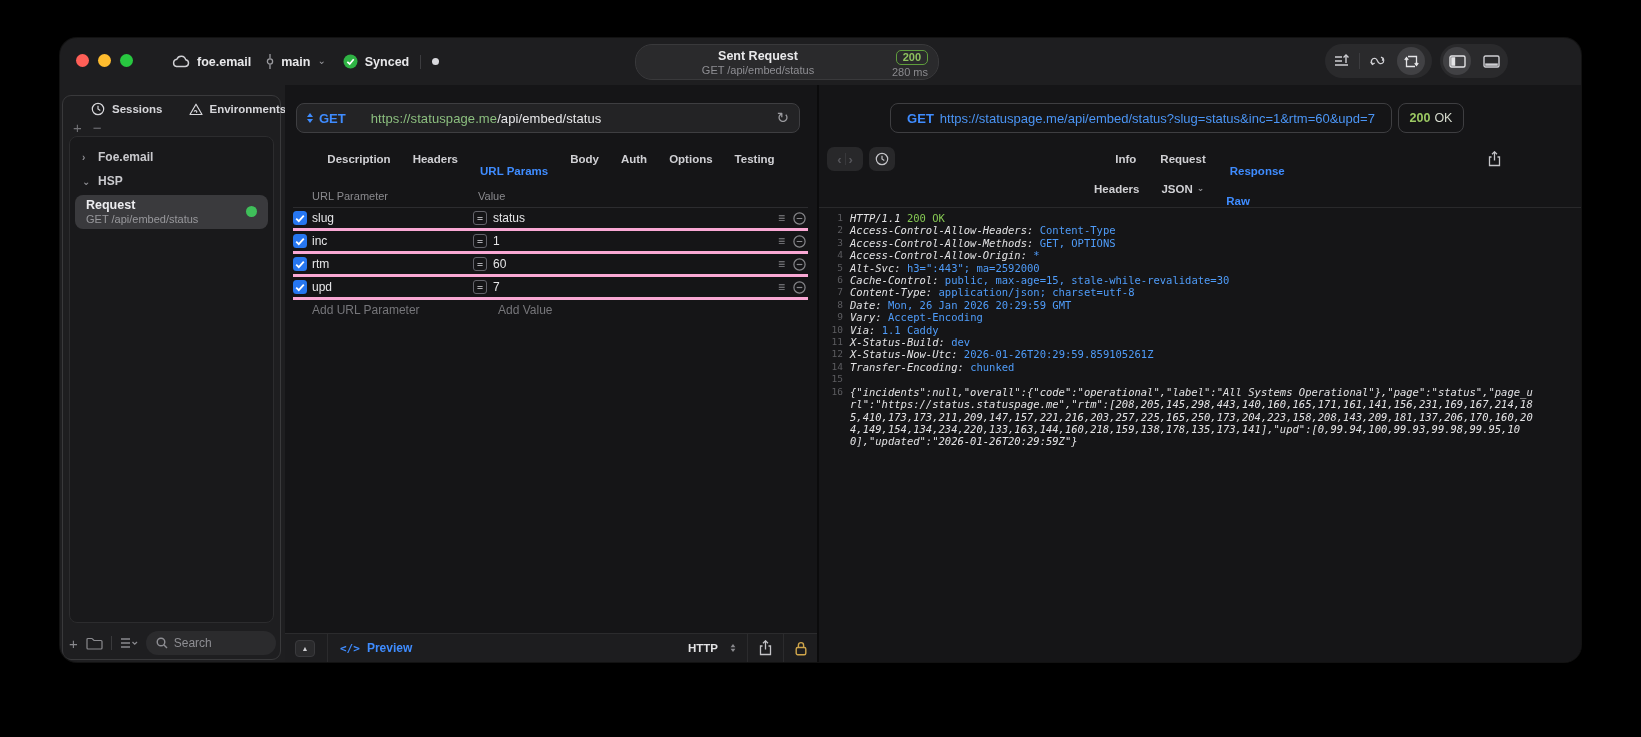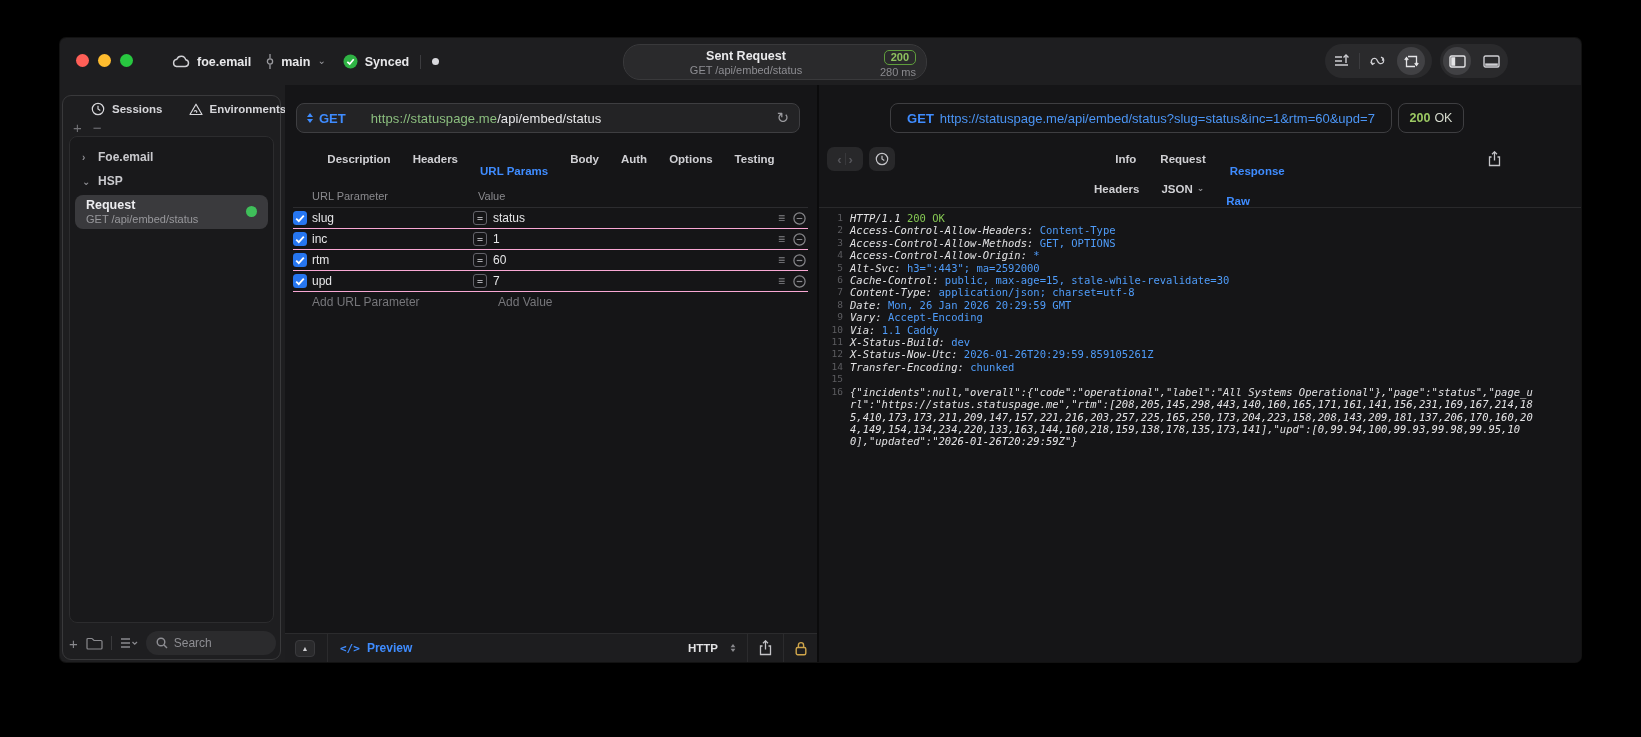--- a/index.html
+++ b/index.html
@@ -1,31 +1,31 @@
 <!DOCTYPE html>
 <html><head>
 <meta charset="utf-8">
 <style>
   html,body{margin:0;padding:0;}
   body{width:1641px;height:737px;background:#000;overflow:hidden;
        font-family:"Liberation Sans","DejaVu Sans",sans-serif;
        -webkit-font-smoothing:antialiased;}
   .window{position:absolute;left:60px;top:38px;width:1521px;height:624px;
-          background:#1e1e20;border-radius:6px;overflow:hidden;
+          background:#1e1e20;border-radius:17px;overflow:hidden;
           box-shadow:0 0 0 1px rgba(255,255,255,.07),0 24px 60px rgba(0,0,0,.65);}
   
   .titlebar{position:absolute;left:0;top:0;right:0;height:47px;}
   .tl{position:absolute;top:16px;width:13px;height:13px;border-radius:50%;}
   .tl.r{left:16px;background:#ff5f57;} .tl.y{left:38px;background:#febc2e;} .tl.g{left:60px;background:#28c840;}
   .proj{position:absolute;left:112px;top:0;height:47px;display:flex;align-items:center;gap:7px;}
   .proj .lbl{font-size:12.5px;font-weight:700;color:#e8e8ea;}
   .proj .sep{width:1px;height:14px;background:#3c3c3f;margin:0 4px;}
   .proj .dot{width:7px;height:7px;border-radius:50%;background:#d8d8dc;}
   .chevdn{font-size:10px;color:#9a9a9e;transform:translateY(-1px);}
-  .pill{position:absolute;left:563px;top:6px;width:302px;height:34px;border-radius:17px;
+  .pill{position:absolute;left:575px;top:6px;width:302px;height:34px;border-radius:17px;
         background:#2a2a2c;border:1px solid #39393b;}
   .pill .tt{position:absolute;left:0;right:58px;top:4px;text-align:center;
             font-size:12.5px;font-weight:700;color:#e9e9eb;}
   .pill .st{position:absolute;left:0;right:58px;top:19px;text-align:center;
             font-size:11px;color:#8e8e93;}
   .badge{position:absolute;right:10px;top:5px;border:1.5px solid #5f9d3c;border-radius:5px;
          color:#8ec25f;font-size:11px;font-weight:700;padding:0px 6px;line-height:13px;}
   .dur{position:absolute;right:10px;top:21px;font-size:11px;color:#8a8a8e;}
   .tgroup{position:absolute;top:6px;height:34px;border-radius:17px;background:#2a2a2c;
           display:flex;align-items:center;}
@@ -72,21 +72,21 @@
   .reload{margin-left:auto;color:#9a9a9e;font-size:15px;}
   .tabsrow{position:absolute;left:0;right:0;top:62px;height:24px;display:flex;align-items:center;
            justify-content:center;gap:22px;}
   .tab{font-size:11.5px;font-weight:700;color:#d0d0d4;display:flex;align-items:center;gap:4px;}
   .tab.active{color:#3f8cff;margin-top:24px;}
   .tab .chev{font-size:9px;color:#9a9a9e;transform:translateY(-1px);}
   
   .ptable{position:absolute;left:8px;right:9px;top:105px;}
   .phead{height:17px;display:flex;font-size:11px;color:#8a8a8e;border-bottom:1px solid #2c2c2f;}
   .phead .c1{padding-left:19px;width:166px;} .phead .c2{flex:1;}
-  .prow{height:20px;display:flex;align-items:center;border-bottom:1px solid #f9a8d4;font-size:12px;color:#e6e6e8;}
+  .prow{height:20px;display:flex;align-items:center;border-bottom:3px solid #f9a8d4;font-size:12px;color:#e6e6e8;}
   .cb{width:14px;height:14px;border-radius:3.5px;background:#2676f0;margin-right:5px;
       display:flex;align-items:center;justify-content:center;flex:none;}
   .pname{width:161px;}
   .eq{width:14px;height:14px;border:1px solid #63636a;border-radius:3px;color:#aeaeb2;
       font-size:10px;line-height:13px;text-align:center;margin-right:6px;box-sizing:border-box;
       font-family:"DejaVu Sans Mono",monospace;flex:none;}
   .pval{flex:1;}
   .rowicons{display:flex;align-items:center;gap:8px;margin-right:2px;color:#86868a;}
   .hamb{font-size:12px;letter-spacing:0;}
   .addrow{height:20px;display:flex;align-items:center;font-size:12px;color:#76767a;}

